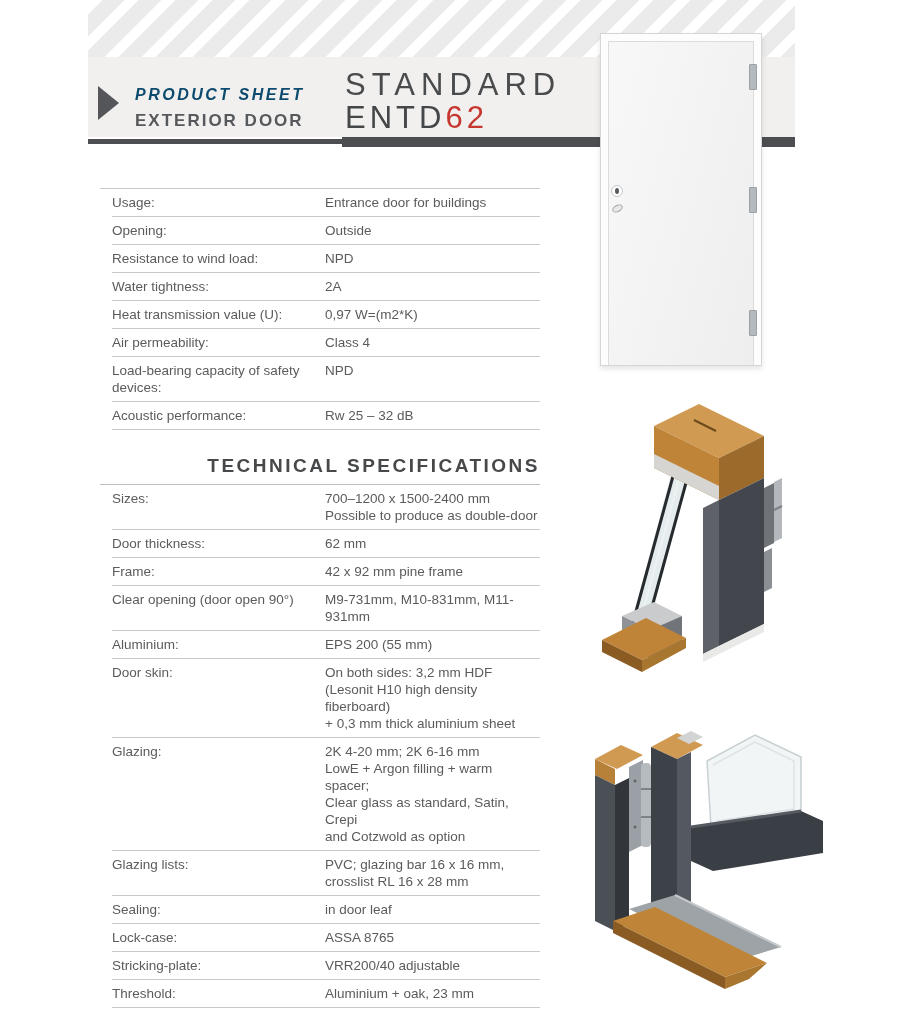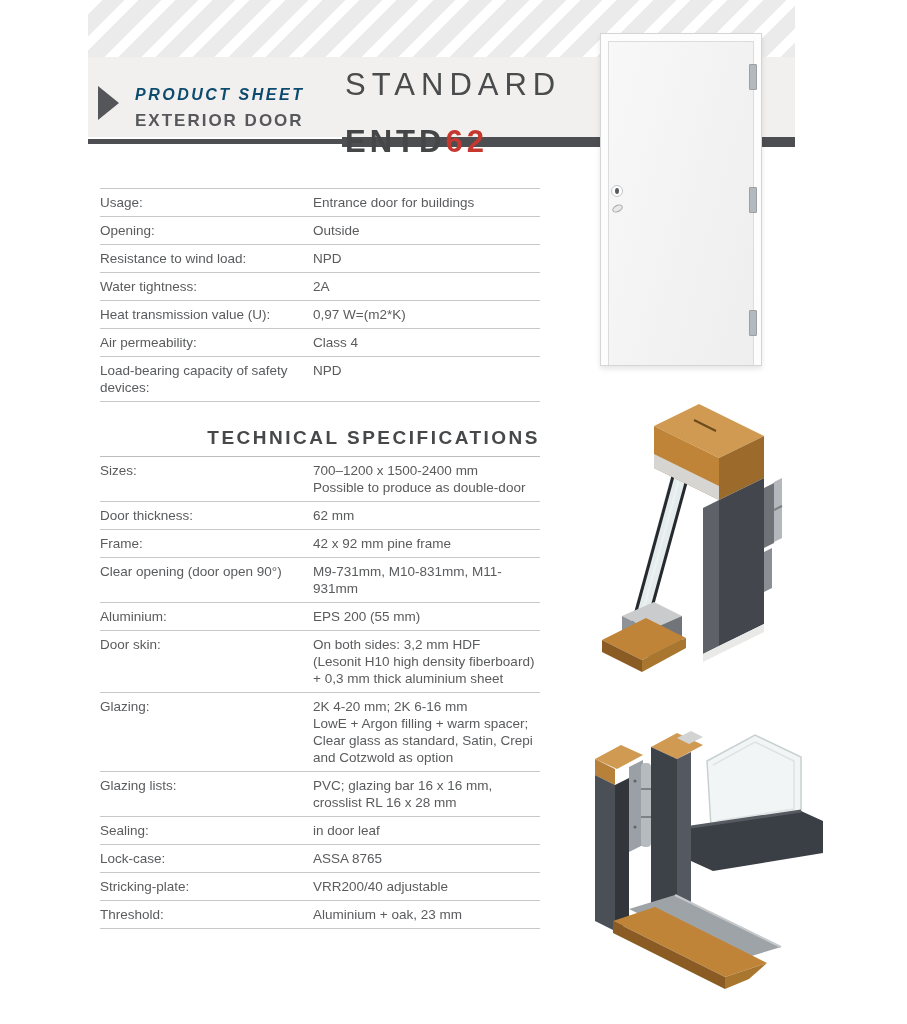--- a/index.html
+++ b/index.html
@@ -12,21 +12,21 @@
   .header-band { position:absolute; left:88px; top:57px; width:707px; height:80px; background:#f1f0ee; }
   .bar-thin  { position:absolute; left:88px;  top:139px; width:254px; height:5px;  background:#4c4e51; }
   .bar-thick { position:absolute; left:342px; top:137px; width:453px; height:10px; background:#4c4e51; }
   .header-arrow { position:absolute; left:98px; top:86px; width:0; height:0;
     border-left:21px solid #54565a; border-top:17px solid transparent; border-bottom:17px solid transparent; }
   .kicker { position:absolute; left:135px; top:86px; }
   .kicker .l1 { font-size:16px; font-weight:bold; letter-spacing:2.5px; color:#0c4a6e;font-style:italic; }
   .kicker .l2 { font-size:17px; font-weight:bold; letter-spacing:2px; color:#56585b; margin-top:7px; }
   .title { position:absolute; left:345px; top:69px; line-height:1.06; }
   .title .t1 { font-size:31px; letter-spacing:6px; color:#4a4b4d; }
-  .title .t2 { font-size:31px; font-weight:bold; letter-spacing:4px; color:#454648;margin-top:24px; }
+  .title .t2 { font-size:31px; font-weight:normal; letter-spacing:4px; color:#454648; }
   .title .t2 .num { color:#c5372f; }
 
   
   .door-photo { position:absolute; left:600px; top:33px; width:160px; height:331px;
     background:#fdfdfd; border:1px solid #d5d5d5; box-shadow:0 3px 5px rgba(0,0,0,0.10); }
   .door-leaf { position:absolute; left:7px; top:7px; right:7px; bottom:0;
     border:1px solid #dcdcdc; border-bottom:none;
     background: linear-gradient(105deg,#f8f8f8 0%, #eeeeef 100%); }
   .hinge { position:absolute; right:4px; width:6px; height:24px; background:#b4b9bd;
     border:1px solid #9aa0a4; border-radius:1px; }
@@ -34,21 +34,21 @@
   .lock-cylinder { position:absolute; left:10px; top:151px; width:10px; height:10px;
     border-radius:50%; border:1px solid #c3c6c8; background:#ffffff; }
   .lock-cylinder::after { content:""; position:absolute; left:3px; top:2px; width:4px; height:6px;
     border-radius:50%; background:#595c5f; }
   .lock-key { position:absolute; left:11px; top:171px; width:9px; height:5px;
     border:1px solid #9fa3a6; border-radius:50%; transform:rotate(-25deg); background:#e9e9e9; }
 
   
   .content { position:absolute; left:100px; top:188px; width:440px; color:#5a5b5d; }
   .spec-table { border-top:1px solid #c8c8c8; }
-  .row { display:flex; border-bottom:1px solid #c8c8c8; padding:5px 0; }
+  .row { display:flex; border-bottom:1px solid #c8c8c8; padding:5px 0;margin-left:12px; }
   .cell { font-size:13.5px; line-height:17px; }
   .label { width:205px; padding-right:8px; }
   .value { flex:1; white-space:pre-line; }
 
   .section-heading { margin:25px 0 0 0; padding-bottom:7px; border-bottom:1px solid #bdbdbd;
     font-size:19px; font-weight:bold; letter-spacing:2.5px; color:#47484a;text-align:right; }
 
   
   .figure-top    { position:absolute; left:598px; top:392px; }
   .figure-bottom { position:absolute; left:585px; top:723px; }
@@ -107,20 +107,24 @@
         <div class="cell value">0,97 W=(m2*K)</div>
       </div>
       <div class="row">
         <div class="cell label">Air permeability:</div>
         <div class="cell value">Class 4</div>
       </div>
       <div class="row">
         <div class="cell label">Load-bearing capacity of safety devices:</div>
         <div class="cell value">NPD</div>
       </div>
+      <div class="row">
+        <div class="cell label">Acoustic performance:</div>
+        <div class="cell value">Rw 25 – 32 dB</div>
+      </div>
     </div>
 
     <h2 class="section-heading">TECHNICAL SPECIFICATIONS</h2>
 
     <div>
       <div class="row">
         <div class="cell label">Sizes:</div>
         <div class="cell value">700–1200 x 1500-2400 mm
 Possible to produce as double-door</div>
       </div>

